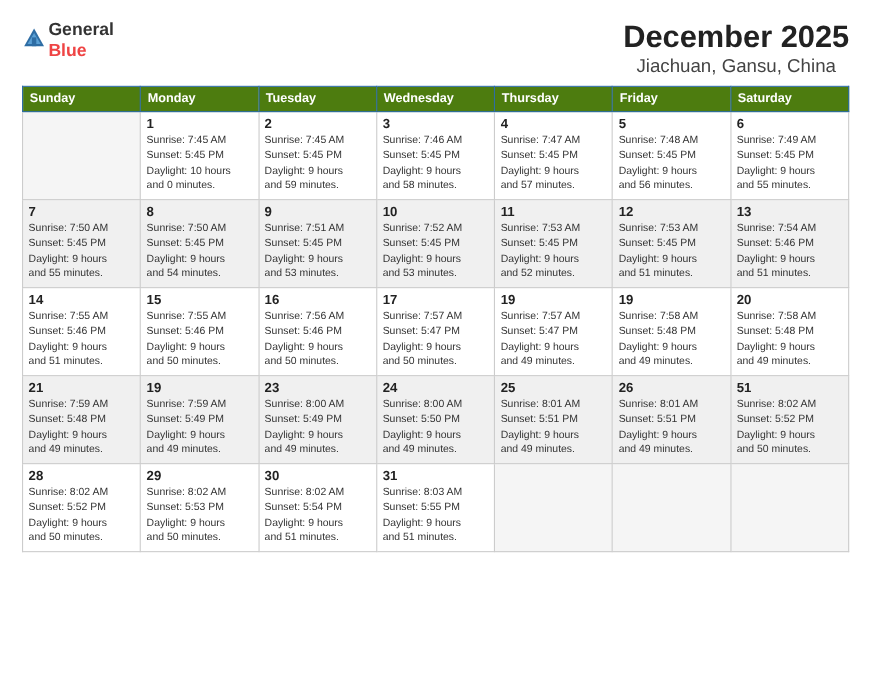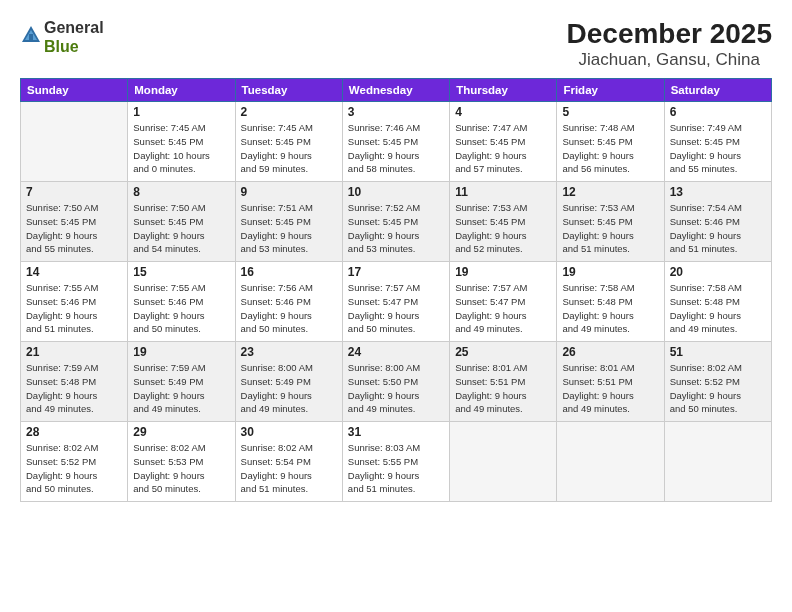--- a/index.html
+++ b/index.html
@@ -27,21 +27,21 @@
     .logo {
       display: flex;
       align-items: center;
     }
     .logo-text {
       font-size: 16px;
       font-weight: bold;
       line-height: 1.2;
     }
     .logo-general { color: #333; }
-    .logo-blue { color: #4d7c0f; }
+    .logo-blue { color: #ef4444; }
     .logo-icon {
       width: 22px;
       height: 22px;
       margin-right: 2px;
       position: relative;
       top: -2px;
     }
     .title-block {
       text-align: center;
     }
@@ -53,21 +53,21 @@
     .location {
       font-size: 17px;
       color: #444;
     }
     .calendar {
       width: 100%;
       border-collapse: collapse;
       flex: 1;
     }
     .calendar th {
-      background: #6d28d9;
+      background: #4d7c0f;
       color: #fff;
       text-align: left;
       padding: 5px 6px;
       font-size: 11.5px;
       font-weight: bold;
       border: 1px solid #2e6da4;
     }
     .calendar td {
       border: 1px solid #ccc;
       vertical-align: top;

